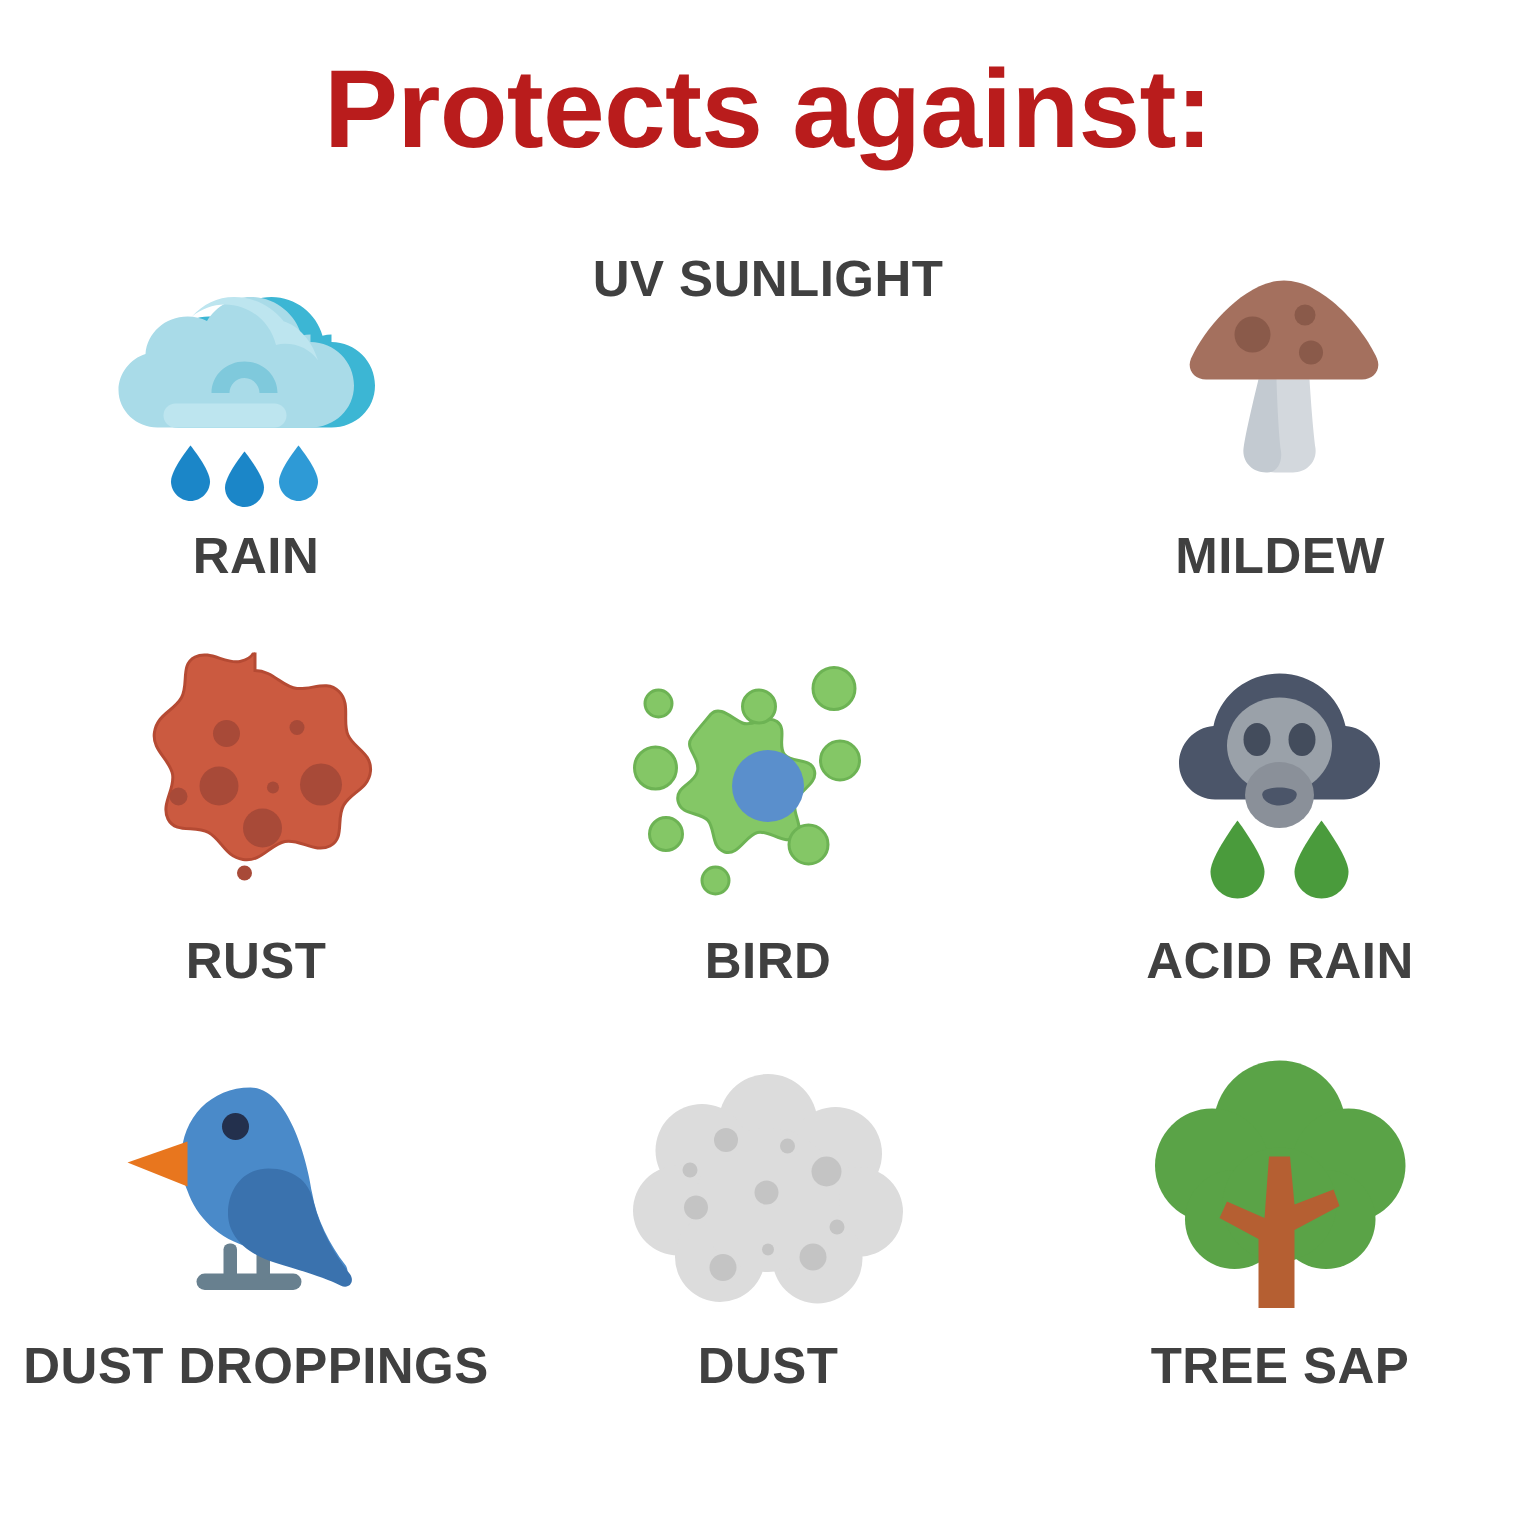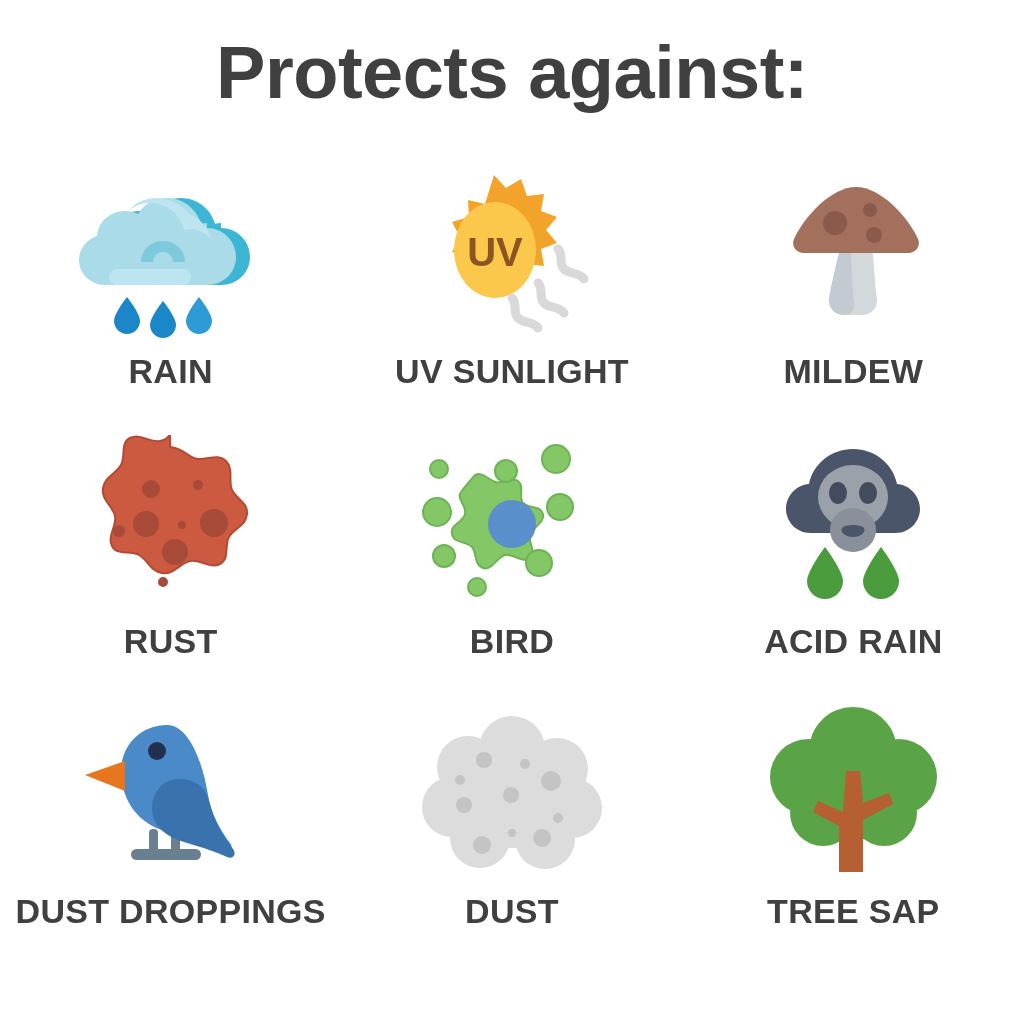--- a/index.html
+++ b/index.html
@@ -23,21 +23,21 @@
   }
   #title {
     position: absolute;
     top: 36px;
     left: 0;
     width: 1024px;
     text-align: center;
     font-size: 74px;
     font-weight: bold;
     letter-spacing: -0.5px;
-    color: #404040;
+    color: #b91c1c;
     line-height: 1.0;
     white-space: nowrap;
   }
   #grid {
     position: absolute;
     top: 165px;
     left: 0;
     width: 1024px;
     height: 810px;
     display: grid;
@@ -93,32 +93,20 @@
           <rect x="38" y="104" width="82" height="16" rx="8" fill="#bde5ef"></rect>
           <path d="M56 132c0 0-13 16-13 24 0 7 6 13 13 13s13-6 13-13c0-8-13-24-13-24z" fill="#1b86c8"></path>
           <path d="M92 136c0 0-13 16-13 24 0 7 6 13 13 13s13-6 13-13c0-8-13-24-13-24z" fill="#1b86c8"></path>
           <path d="M128 132c0 0-13 16-13 24 0 7 6 13 13 13s13-6 13-13c0-8-13-24-13-24z" fill="#2e9ad6"></path>
         </svg>
       </div>
       <div class="cell-label">RAIN</div>
     </div>
 
     <div class="cell r1">
-      <div class="icon-wrap">
-        <svg viewBox="0 0 200 185" xmlns="http://www.w3.org/2000/svg">
-          <path d="M82 10l12 13 15-9 6 17 17-2-3 17 16 6-11 13 11 13-16 6 3 17-17-2-6 17-15-9-12 13-9-15-17 4 1-17-17-5 8-15-8-15 17-5-1-17 17 4z" fill="#f2a32a"></path>
-          <ellipse cx="83" cy="85" rx="41" ry="48" fill="#fbc84b"></ellipse>
-          <text x="83" y="101" font-family="'Liberation Sans', sans-serif" font-size="40" font-weight="bold" fill="#8a5423" text-anchor="middle">UV</text>
-          <g fill="none" stroke="#d9d9d9" stroke-width="9" stroke-linecap="round">
-            <path d="M146 84c6 6 0 14 6 20s14 2 20 10"></path>
-            <path d="M126 118c6 6 0 14 6 20s14 2 20 10"></path>
-            <path d="M100 133c6 6 0 14 6 20s14 2 20 10"></path>
-          </g>
-        </svg>
-      </div>
       <div class="cell-label">UV SUNLIGHT</div>
     </div>
 
     <div class="cell r1">
       <div class="icon-wrap">
         <svg viewBox="0 0 200 185" xmlns="http://www.w3.org/2000/svg">
           <path d="M86 88h34c0 0 2 32 4 46 1 9-6 16-15 16h-12c-9 0-16-7-15-16 2-14 4-46 4-46z" fill="#d3d8dd"></path>
           <path d="M86 88h12c0 0 1 34 3 48 1 8-3 14-9 14h-1c-9 0-16-7-15-16 2-14 10-46 10-46z" fill="#c3cad1"></path>
           <path d="M103 22c-25 0-52 30-62 52-3 7 2 14 10 14h104c8 0 13-7 10-14-10-22-37-52-62-52z" fill="#a4705e"></path>
           <circle cx="82" cy="58" r="12" fill="#8a5a4a"></circle>

